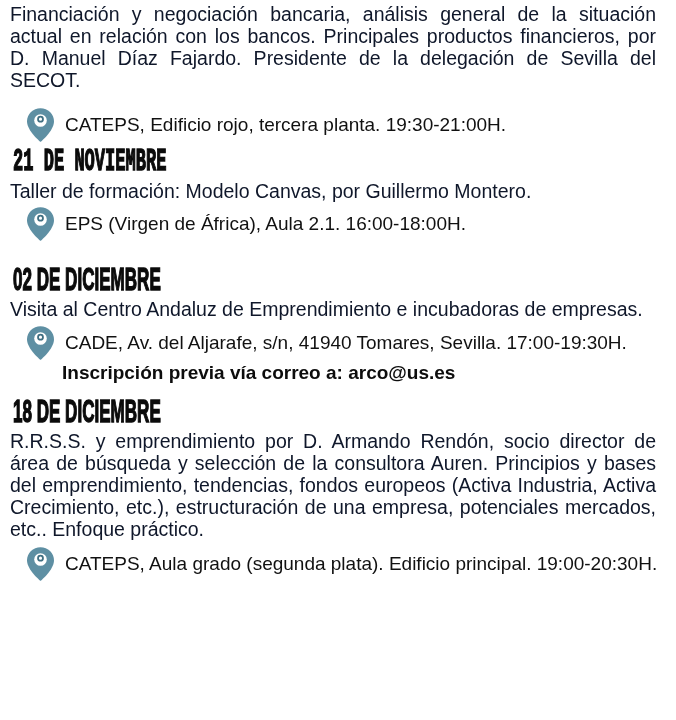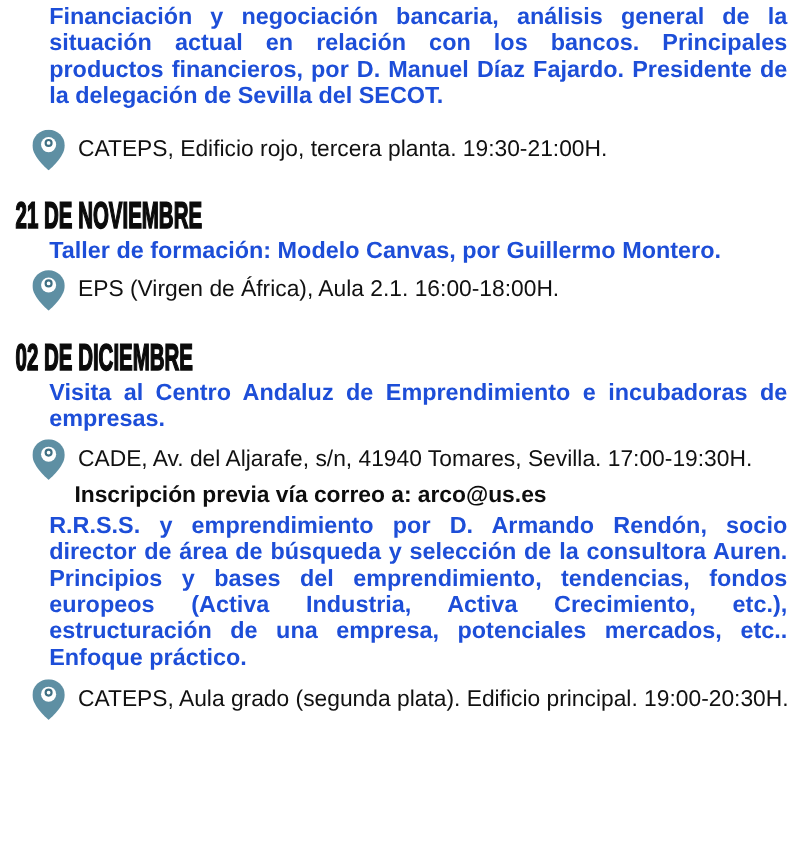--- a/index.html
+++ b/index.html
@@ -32,31 +32,30 @@
   h1 .cond { letter-spacing: 0.5px; }
 
   h2 {
     margin: 0 0 0 13px;
     font-size: 31px;
     line-height: 30px;
   }
   h2 .cond { transform: scaleX(0.55); -webkit-text-stroke: 1.4px #0b0b0b; }
 
   .mt10 { margin-top: 10px; }
-  .mt17 { margin-top: 23px; }
+  .mt17 { margin-top: 5px; font-family: Liberation Mono, monospace; }
   .mt24 { margin-top: 24px; }
   .mt13 { margin-top: 13px; }
 
   p.desc {
-    margin: 3px 20px 0 41px;
+    margin: 3px 20px 0 10px;
     font-size: 19.5px;
     line-height: 22px;
     text-align: justify;
-    color: #1d4ed8;
-    font-weight: bold;
+    color: #0f172a;
   }
   p.desc.single { text-align: left; }
 
   .loc-row {
     display: flex;
     align-items: center;
     gap: 11px;
     margin-left: 27px;
     height: 34px;
   }
@@ -118,20 +117,21 @@
         <path d="M12 0C5.4 0 0 5.2 0 11.6 0 20.3 12 30 12 30s12-9.7 12-18.4C24 5.2 18.6 0 12 0z" fill="#5e8fa3"></path>
         <circle cx="12" cy="11" r="5.6" fill="#ffffff"></circle>
         <circle cx="12" cy="9.8" r="2.2" fill="#ffffff" stroke-width="1.6" stroke="#3f6f82"></circle>
       </svg>
       <span class="loc-text">CADE, Av. del Aljarafe, s/n, 41940 Tomares, Sevilla. 17:00-19:30H.</span>
     </div>
     <div class="note g2">Inscripción previa vía correo a: arco@us.es</div>
   </section>
 
   <section>
+    <h2 class="mt13"><span class="cond">18 DE DICIEMBRE</span></h2>
     <p class="desc g4">R.R.S.S. y emprendimiento por D. Armando Rendón, socio director de área de búsqueda y selección de la consultora Auren. Principios y bases del emprendimiento, tendencias, fondos europeos (Activa Industria, Activa Crecimiento, etc.), estructuración de una empresa, potenciales mercados, etc.. Enfoque práctico.</p>
     <div class="loc-row g7">
       <svg class="pin" viewBox="0 0 24 30">
         <path d="M12 0C5.4 0 0 5.2 0 11.6 0 20.3 12 30 12 30s12-9.7 12-18.4C24 5.2 18.6 0 12 0z" fill="#5e8fa3"></path>
         <circle cx="12" cy="11" r="5.6" fill="#ffffff"></circle>
         <circle cx="12" cy="9.8" r="2.2" fill="#ffffff" stroke-width="1.6" stroke="#3f6f82"></circle>
       </svg>
       <span class="loc-text">CATEPS, Aula grado (segunda plata). Edificio principal. 19:00-20:30H.</span>
     </div>
   </section>

